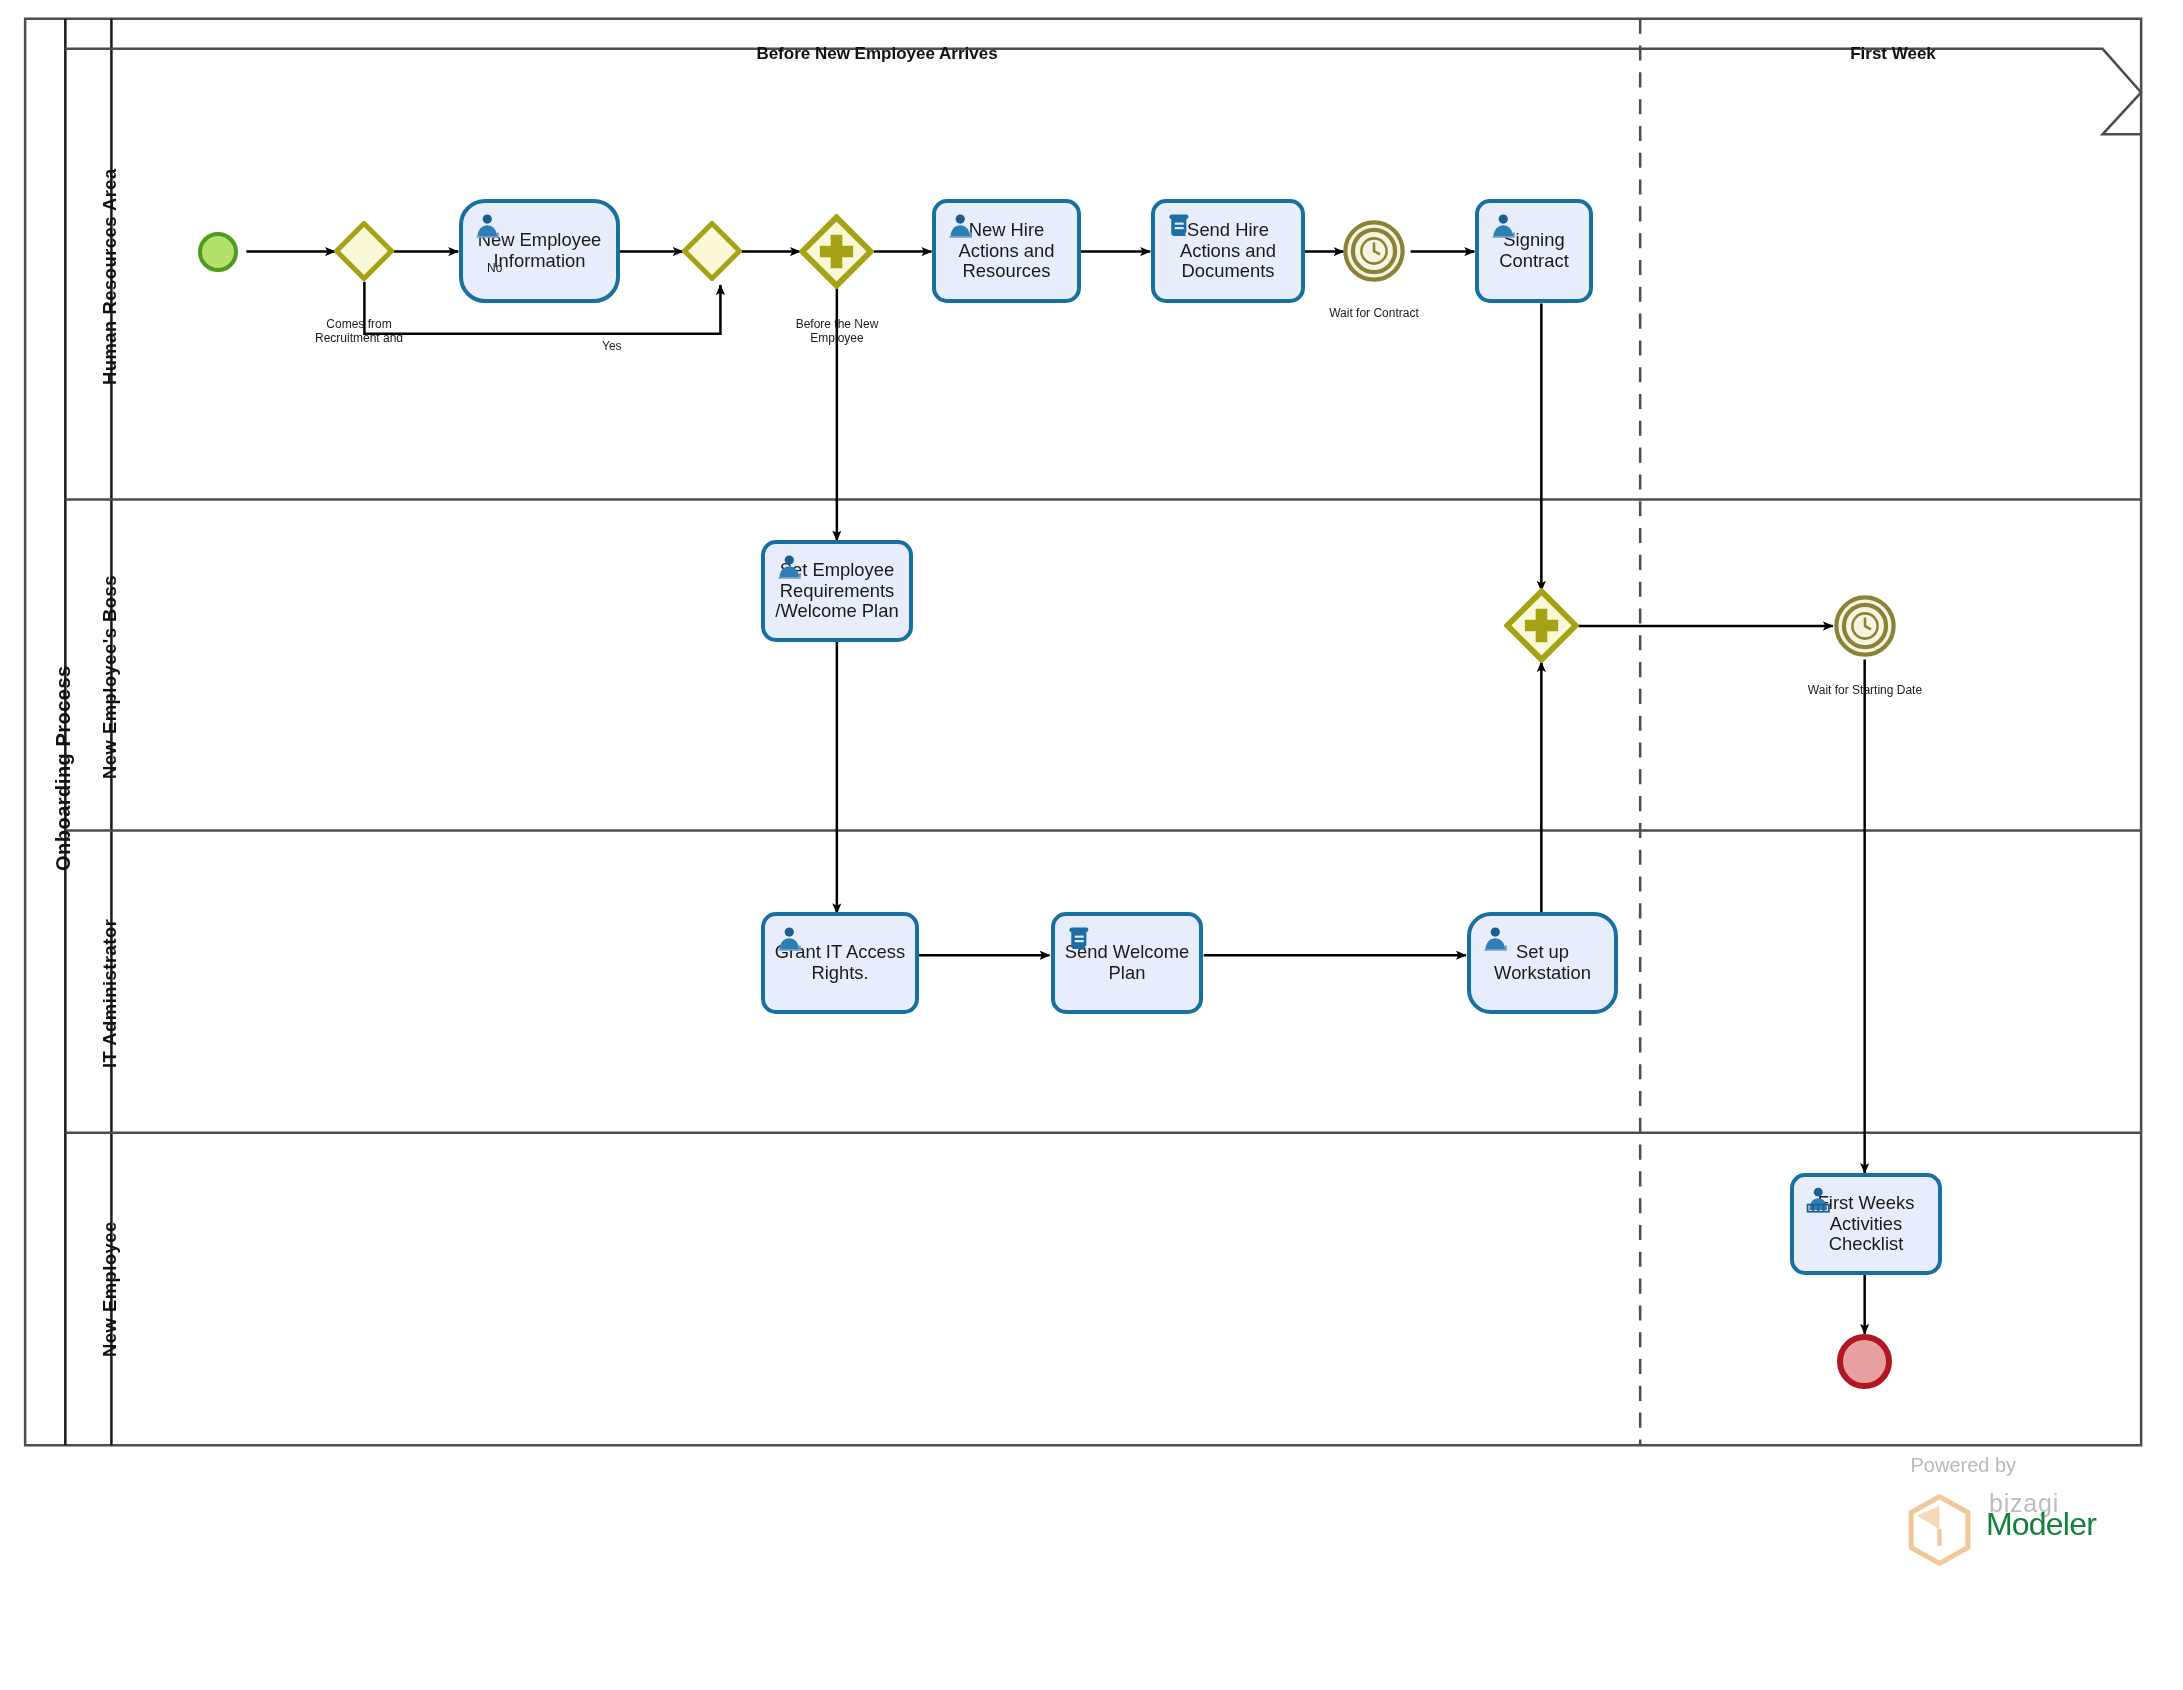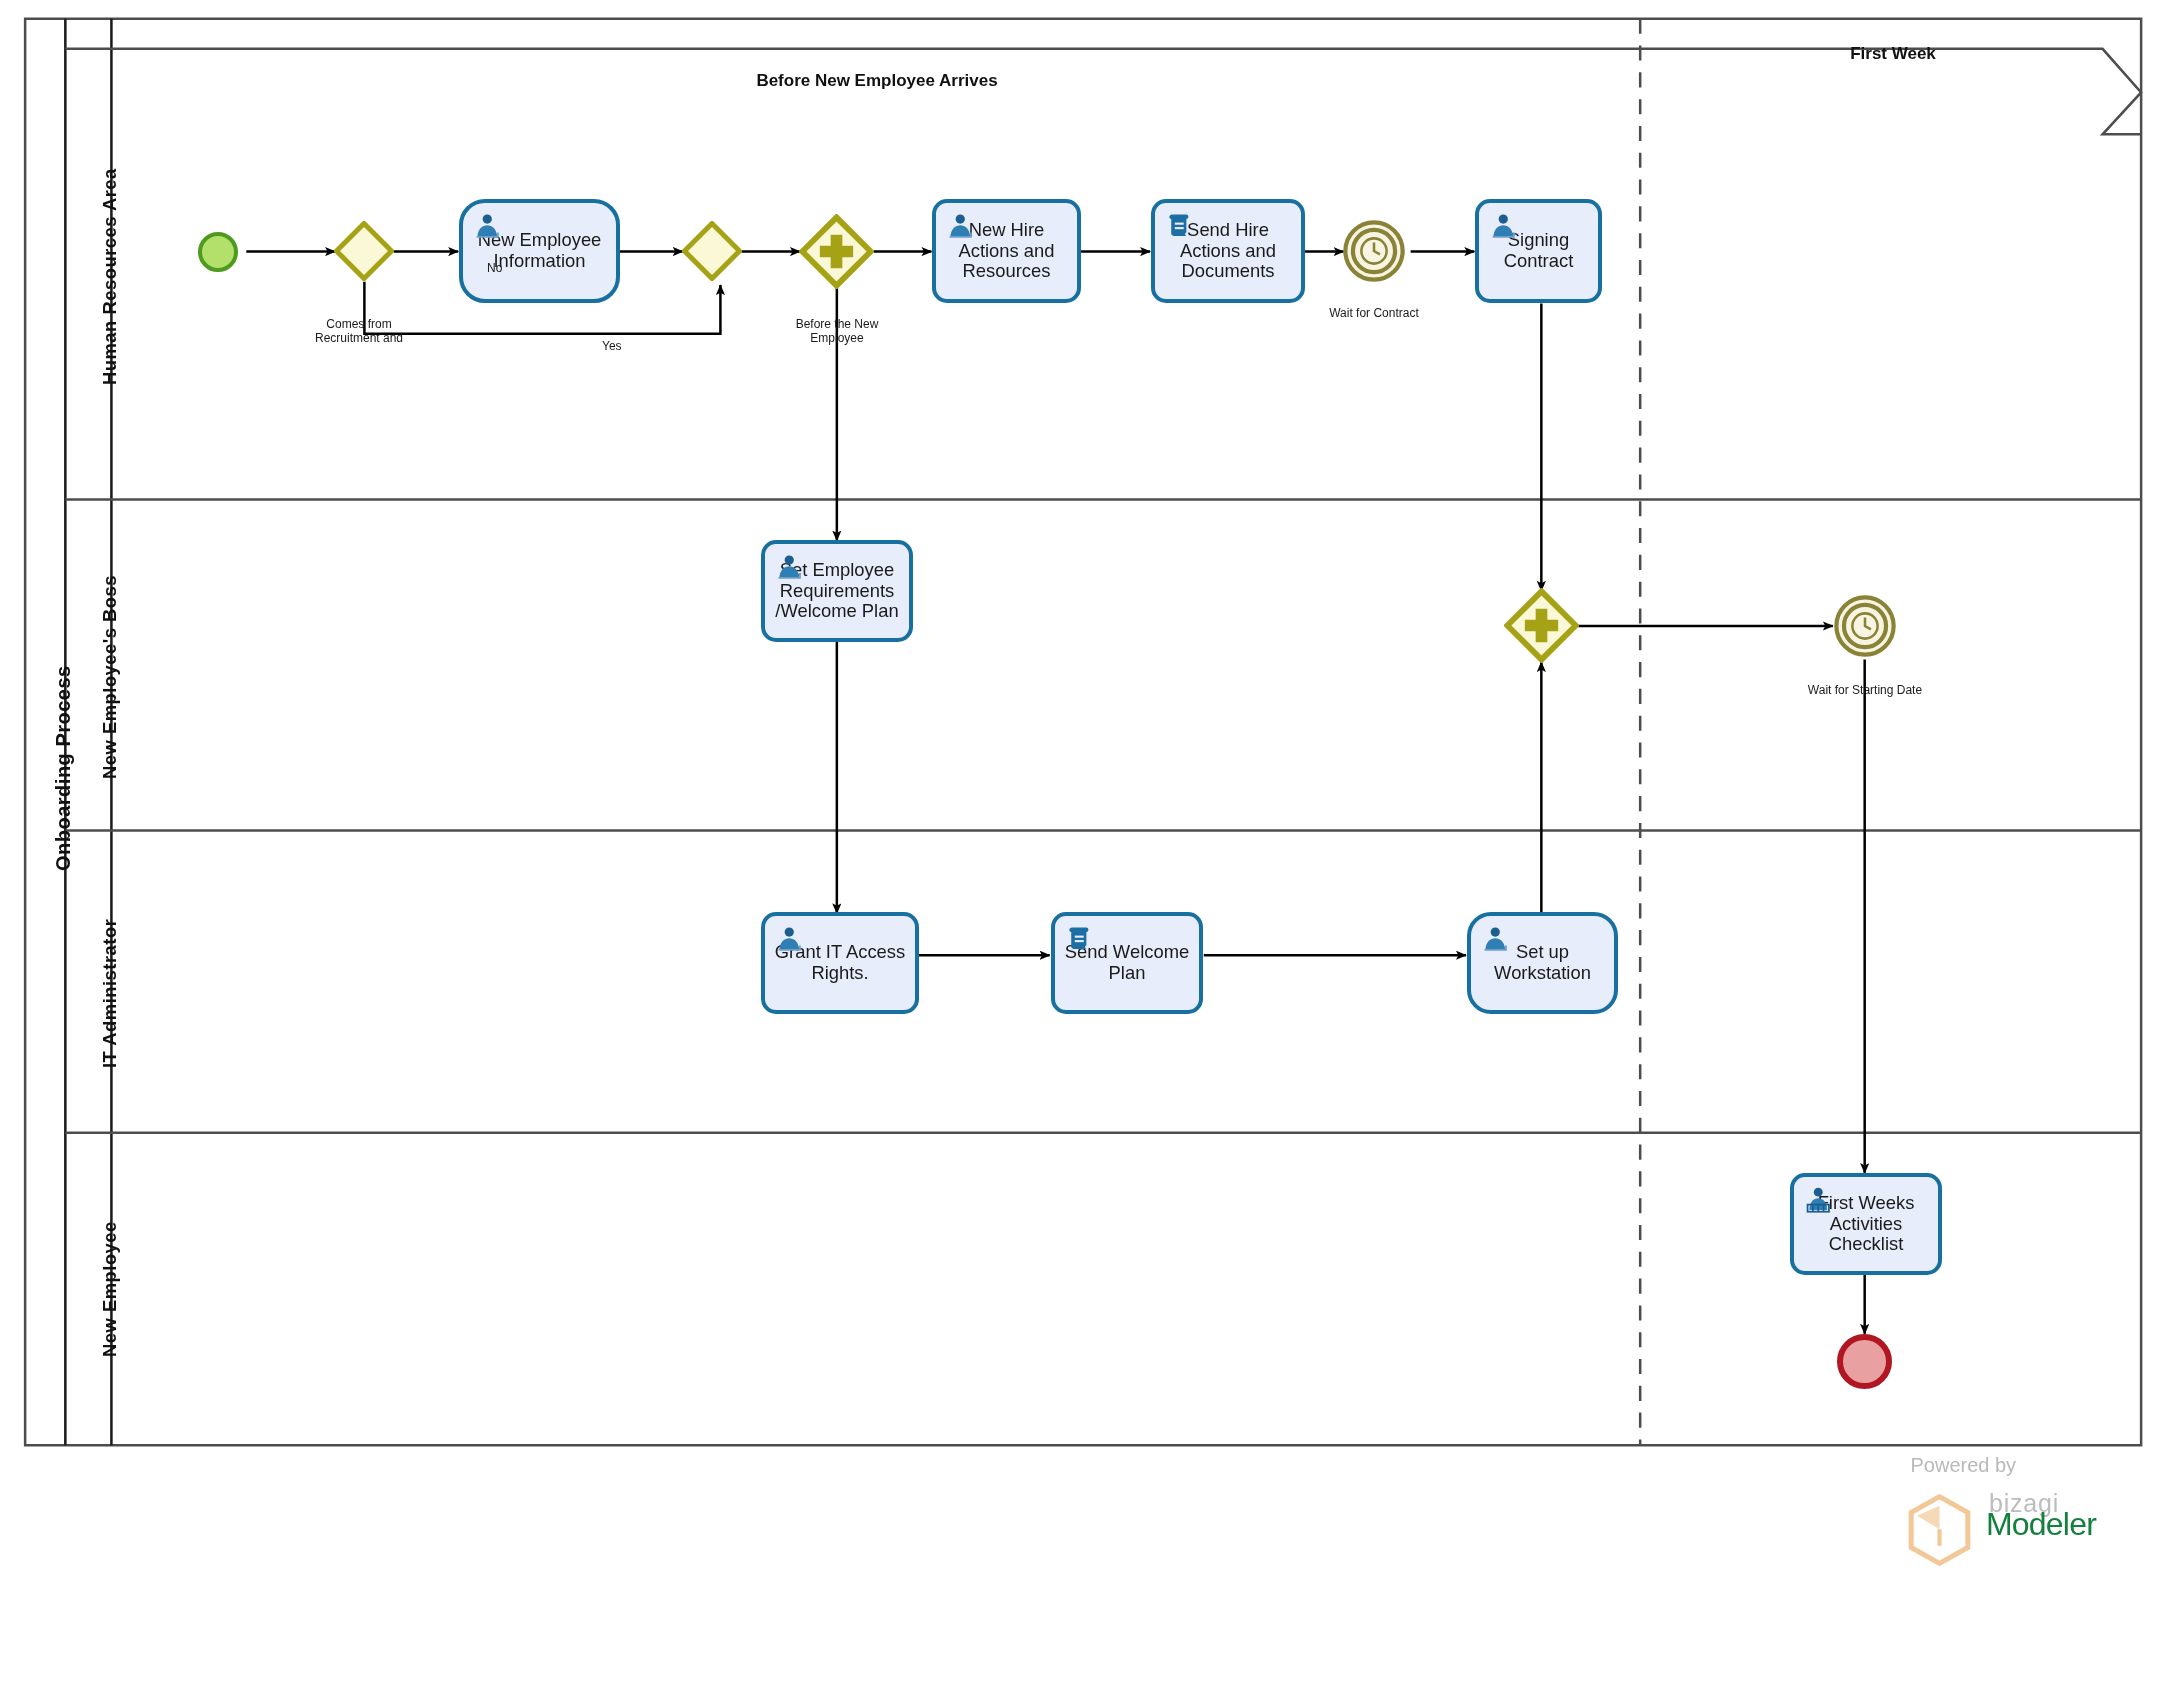--- a/index.html
+++ b/index.html
@@ -71,21 +71,21 @@
     <line class="phase-div" x1="1958" y1="22" x2="1958" y2="1725"></line>
   </svg>
 
   <div class="vlabel pool-name" style="left:52px;top:871px;transform:rotate(-90deg);">Onboarding Process</div>
 
   <div class="vlabel lane-name" style="left:99px;top:385px;transform:rotate(-90deg);">Human Resources Area</div>
   <div class="vlabel lane-name" style="left:99px;top:779px;transform:rotate(-90deg);">New Employee's Boss</div>
   <div class="vlabel lane-name" style="left:99px;top:1068px;transform:rotate(-90deg);">IT Administrator</div>
   <div class="vlabel lane-name" style="left:99px;top:1357px;transform:rotate(-90deg);">New Employee</div>
 
-  <div class="phase-label" style="left:877px;top:44px;margin-top:27px;">Before New Employee Arrives</div>
+  <div class="phase-label" style="left:877px;top:44px;">Before New Employee Arrives</div>
   <div class="phase-label" style="left:1893px;top:44px;">First Week</div>
 
   <svg class="layer" viewBox="0 0 2606 2018" width="2183" height="1691">
     <defs>
       <marker id="arw" markerWidth="13" markerHeight="11" refX="12" refY="5.5" orient="auto" markerUnits="userSpaceOnUse">
         <path d="M0,0 L13,5.5 L0,11 L3,5.5 Z" fill="#000"></path>
       </marker>
     </defs>
     <g stroke="#000" stroke-width="3" fill="none" marker-end="url(#arw)">
 
@@ -163,21 +163,21 @@
   </div>
 
   <svg class="timer-ring" style="left:1342px;top:219px;width:64px;height:64px;" viewBox="0 0 76 76" width="64" height="64">
     <circle cx="38" cy="38" r="34" fill="#f7f4e2" stroke="#8a8337" stroke-width="5"></circle>
     <circle cx="38" cy="38" r="25" fill="#f7f4e2" stroke="#8a8337" stroke-width="5"></circle>
     <circle cx="38" cy="38" r="15" fill="none" stroke="#8a8337" stroke-width="3"></circle>
     <path d="M38 28 L38 38 L45 42" stroke="#8a8337" stroke-width="3" fill="none"></path>
   </svg>
   <div class="edge-label ctr" style="left:1374px;top:292px;"><br>    Wait for Contract<br>  </div>
 
-  <div class="task" style="left:1475px;top:199px;width:127px;height:104px;">
+  <div class="task" style="left:1475px;top:199px;width:118px;height:104px;">
     <svg class="ticon" viewBox="0 0 32 32">
       <circle cx="16" cy="9" r="5.2" fill="#1c5f8f"></circle>
       <path d="M5 29 C5 20 11 16 16 16 C21 16 27 20 27 29 Z" fill="#2f7fb5"></path>
       <path d="M4 29 L28 29 L28 24" stroke="#6f9ec9" stroke-width="2" fill="none"></path>
     </svg>
     <div class="tlabel">Signing Contract</div>
   </div>
 
   <div class="edge-label ctr" style="left:359px;top:303px;"><br>    Comes from<br>Recruitment and<br>  </div>
   <div class="edge-label" style="left:602px;top:339px;">Yes</div>

